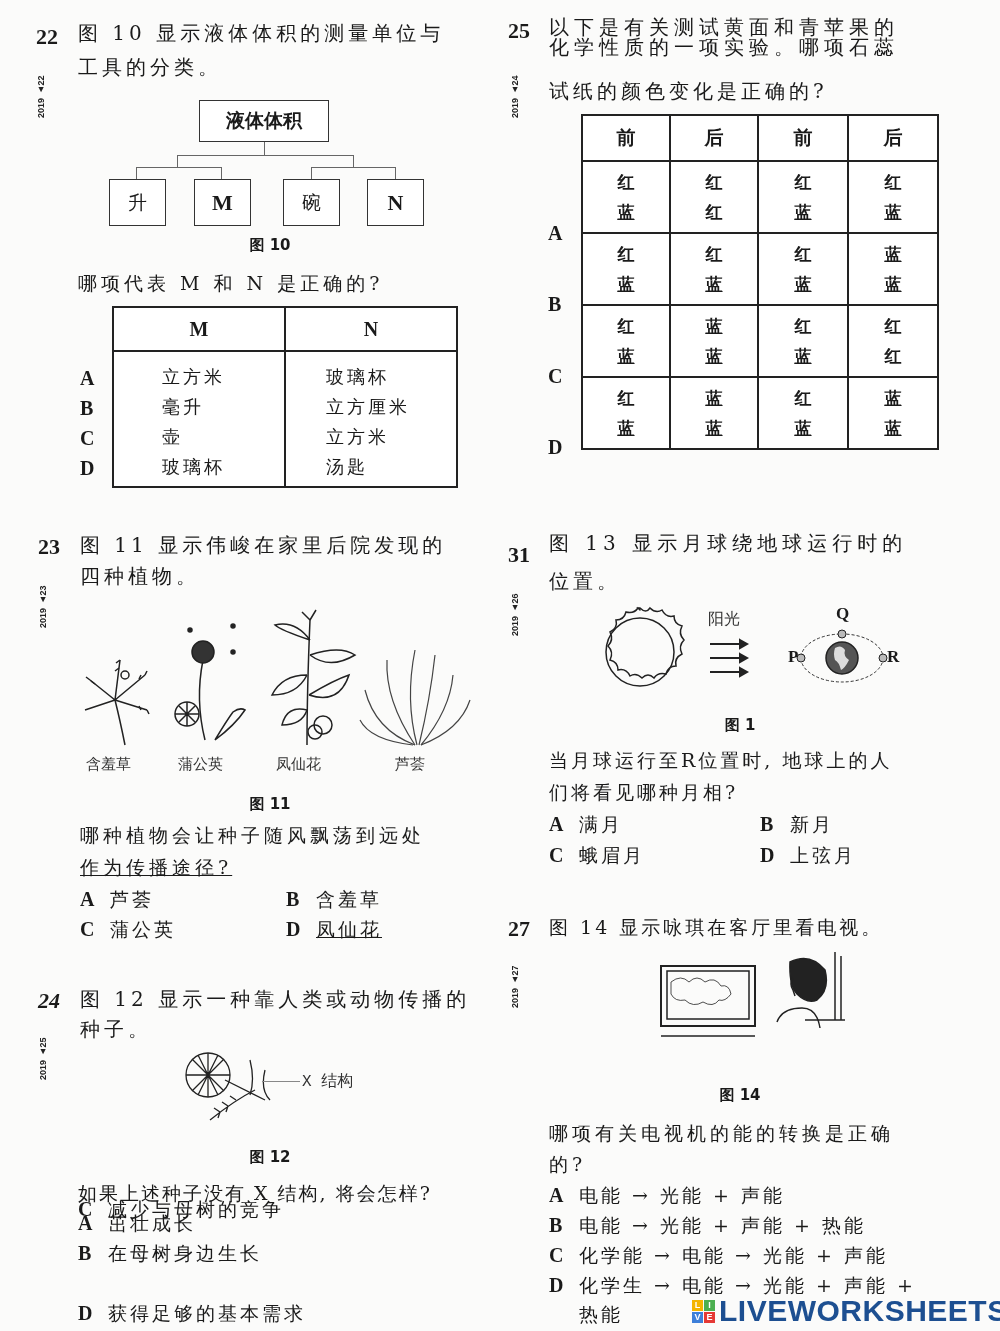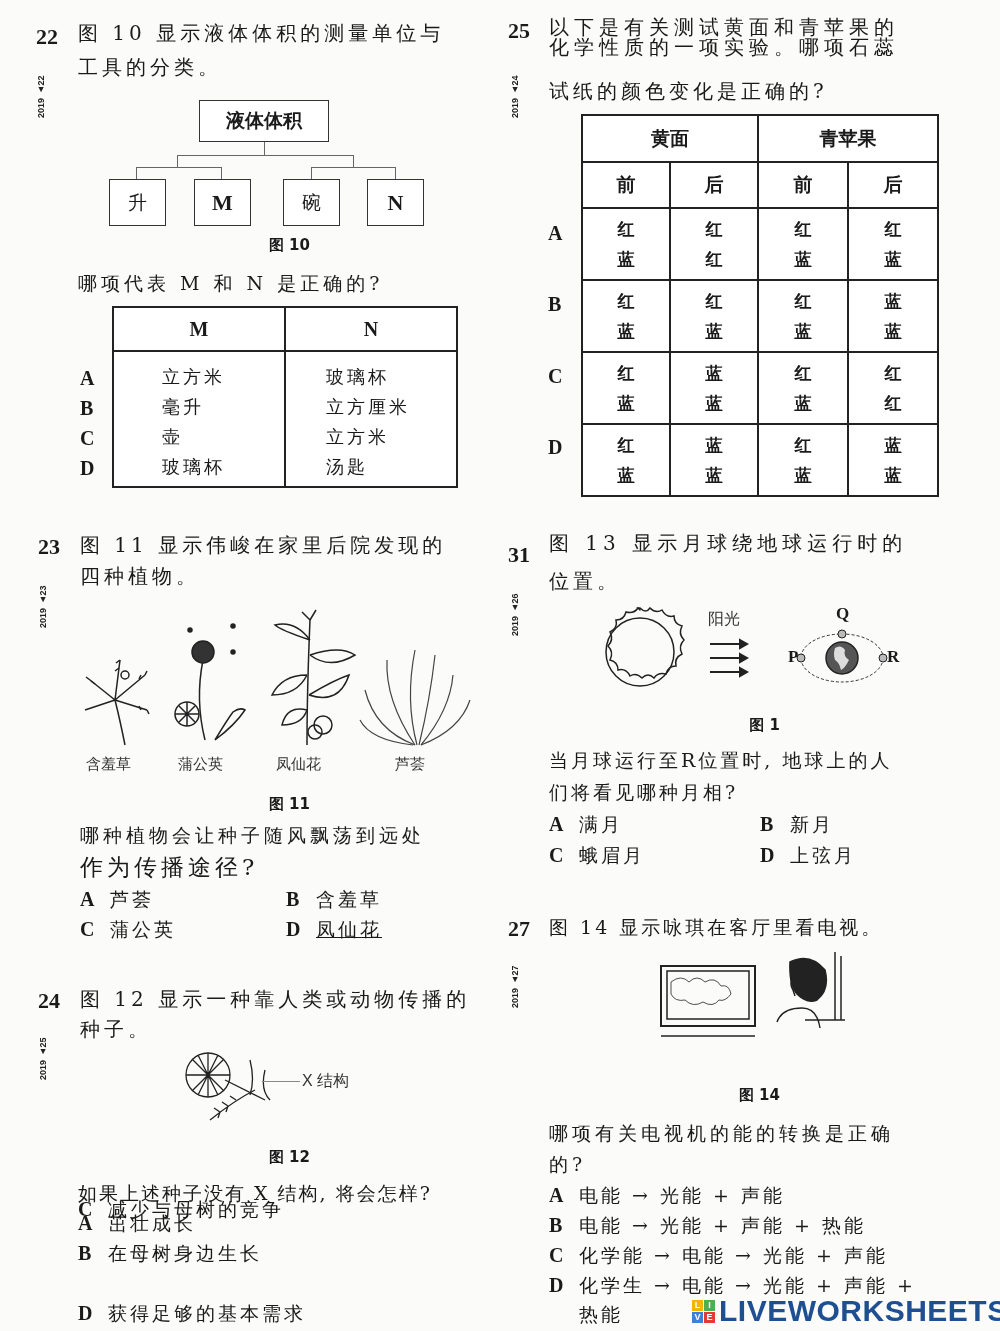--- a/index.html
+++ b/index.html
@@ -4,34 +4,34 @@
 <style>
   * { box-sizing: border-box; margin: 0; padding: 0; }
   html, body { width: 1000px; height: 1331px; background: #fbfbfa; overflow: hidden; }
   body { position: relative; font-family: "DejaVu Serif", serif; color: #1a1a1a; }
   .abs { position: absolute; }
   .qnum { font-family: "Liberation Serif", serif; font-weight: bold; font-size: 22px; }
   .badge { font-family: "Liberation Sans", sans-serif; font-size: 9px; font-weight: bold; writing-mode: vertical-rl; transform: rotate(180deg); line-height: 10px; color: #222; }
   .line { font-size: 20px; letter-spacing: 4px; line-height: 30px; white-space: nowrap; }
   .opt { font-size: 19px; letter-spacing: 3px; line-height: 30px; white-space: nowrap; }
   .opt .lt { font-family: "Liberation Serif", serif; font-weight: bold; font-size: 20px; display: inline-block; width: 30px; letter-spacing: 0; }
-  .cap { font-family: "DejaVu Sans", sans-serif; font-weight: bold; font-size: 15px; text-align: right; }
+  .cap { font-family: "DejaVu Sans", sans-serif; font-weight: bold; font-size: 15px; text-align: center; }
   .box { position: absolute; border: 1.5px solid #333; background: #fff; display:flex; align-items:center; justify-content:center; font-size: 19px; font-weight: bold; }
   .conn { position: absolute; border-color: #666; border-style: solid; }
   table.t22 { position:absolute; border-collapse: collapse; border: 2px solid #222; background:#fff; }
   table.t22 th { font-family: "Liberation Serif", serif; font-size: 20px; font-weight: bold; height: 44px; border: 2px solid #222; }
   table.t22 td { font-size: 18px; letter-spacing: 3px; line-height: 30px; padding-left: 48px; vertical-align: top; border-left: 2px solid #222; }
   table.t25 { position:absolute; border-collapse: collapse; border: 2px solid #222; background:#fff; }
   table.t25 th, table.t25 td { border: 2px solid #222; text-align: center; font-family: "DejaVu Sans", sans-serif; }
   table.t25 th { font-size: 19px; font-weight: bold; }
   table.t25 td { font-size: 17px; font-weight: bold; line-height: 30px; }
   table.t25 td span { display: block; }
   table.t25 td span.ul { text-decoration: underline; }
   .rowlbl { position: absolute; font-family: "Liberation Serif", serif; font-weight: bold; font-size: 20px; }
-  .plabel { font-family: Liberation Sans, sans-serif; font-size: 15px; color: #333; }
+  .plabel { font-family: Liberation Mono, monospace; font-size: 15px; color: #333; }
   .logo { position:absolute; left: 692px; top: 1294px; display:flex; align-items:center; }
   .logo .tiles { display:grid; grid-template-columns: 11px 11px; grid-template-rows: 11px 11px; gap:1px; margin-right: 4px; }
   .logo .tile { font-family:"Liberation Sans", sans-serif; font-size: 9px; font-weight:bold; color:#fff; display:flex; align-items:center; justify-content:center; }
   .logo .word { font-family: "Liberation Sans", sans-serif; font-weight: bold; font-size: 30px; color: #1d4f91; letter-spacing: 0.5px; }
 </style>
 </head>
 <body>
 
 <div>
   <div class="abs qnum" style="left:36px;top:24px;">22</div>
@@ -139,30 +139,30 @@
       </g>
     </svg>
     <div class="abs plabel" style="left:86px;top:755px;">含羞草</div>
     <div class="abs plabel" style="left:178px;top:755px;">蒲公英</div>
     <div class="abs plabel" style="left:276px;top:755px;">凤仙花</div>
     <div class="abs plabel" style="left:395px;top:755px;">芦荟</div>
     <div class="abs cap" style="left:230px;top:795px;width:80px;">图 11</div>
   </div>
 
   <div class="abs line" style="left:80px;top:820px;font-size:19px;">哪种植物会让种子随风飘荡到远处</div>
-  <div class="abs line" style="left:80px;top:852px;font-size:23px;">作为传播途径?</div>
+  <div class="abs line" style="left:80px;top:852px;font-size:19px;text-decoration:underline;">作为传播途径?</div>
 
   <div class="abs opt" style="left:80px;top:884px;"><span class="lt">A</span><span>芦荟</span></div>
   <div class="abs opt" style="left:286px;top:884px;"><span class="lt">B</span><span>含羞草</span></div>
   <div class="abs opt" style="left:80px;top:914px;"><span class="lt">C</span><span>蒲公英</span></div>
   <div class="abs opt" style="left:286px;top:914px;text-decoration:underline;"><span class="lt">D</span><span>凤仙花</span></div>
 </div>
 
 <div>
-  <div class="abs qnum" style="left:38px;top:988px;">24</div>
+  <div class="abs qnum" style="left:38px;top:988px;font-style:italic;">24</div>
   <div class="abs badge" style="left:38px;top:1020px;height:60px;">
     <span>2019</span> <span>▲25</span>
   </div>
   <div class="abs line" style="left:80px;top:984px;">图 12 显示一种靠人类或动物传播的</div>
   <div class="abs line" style="left:80px;top:1014px;">种子。</div>
 
   <div>
     <svg class="abs" style="left:180px;top:1050px;" width="110" height="80" viewBox="0 0 110 80">
       <g stroke="#222" fill="none" stroke-width="1.3">
         <circle cx="28" cy="25" r="22"></circle>
@@ -193,24 +193,20 @@
   <div class="abs line" style="left:549px;top:32px;letter-spacing:5px;">化学性质的一项实验。哪项石蕊</div>
   <div class="abs line" style="left:549px;top:76px;letter-spacing:4px;">试纸的颜色变化是正确的?</div>
 
   <div class="rowlbl" style="left:548px;top:222px;">A</div>
   <div class="rowlbl" style="left:548px;top:293px;">B</div>
   <div class="rowlbl" style="left:548px;top:365px;">C</div>
   <div class="rowlbl" style="left:548px;top:436px;">D</div>
 
   <table class="t25" style="left:581px;top:114px;width:358px;">
     <thead>
-      <tr style="height:47px;">
-        <th colspan="2">黄面</th>
-        <th colspan="2">青苹果</th>
-      </tr>
       <tr style="height:46px;">
         <th style="width:88px;">前</th>
         <th style="width:88px;">后</th>
         <th style="width:90px;">前</th>
         <th>后</th>
       </tr>
     </thead>
     <tbody>
       <tr style="height:72px;">
         <td>

